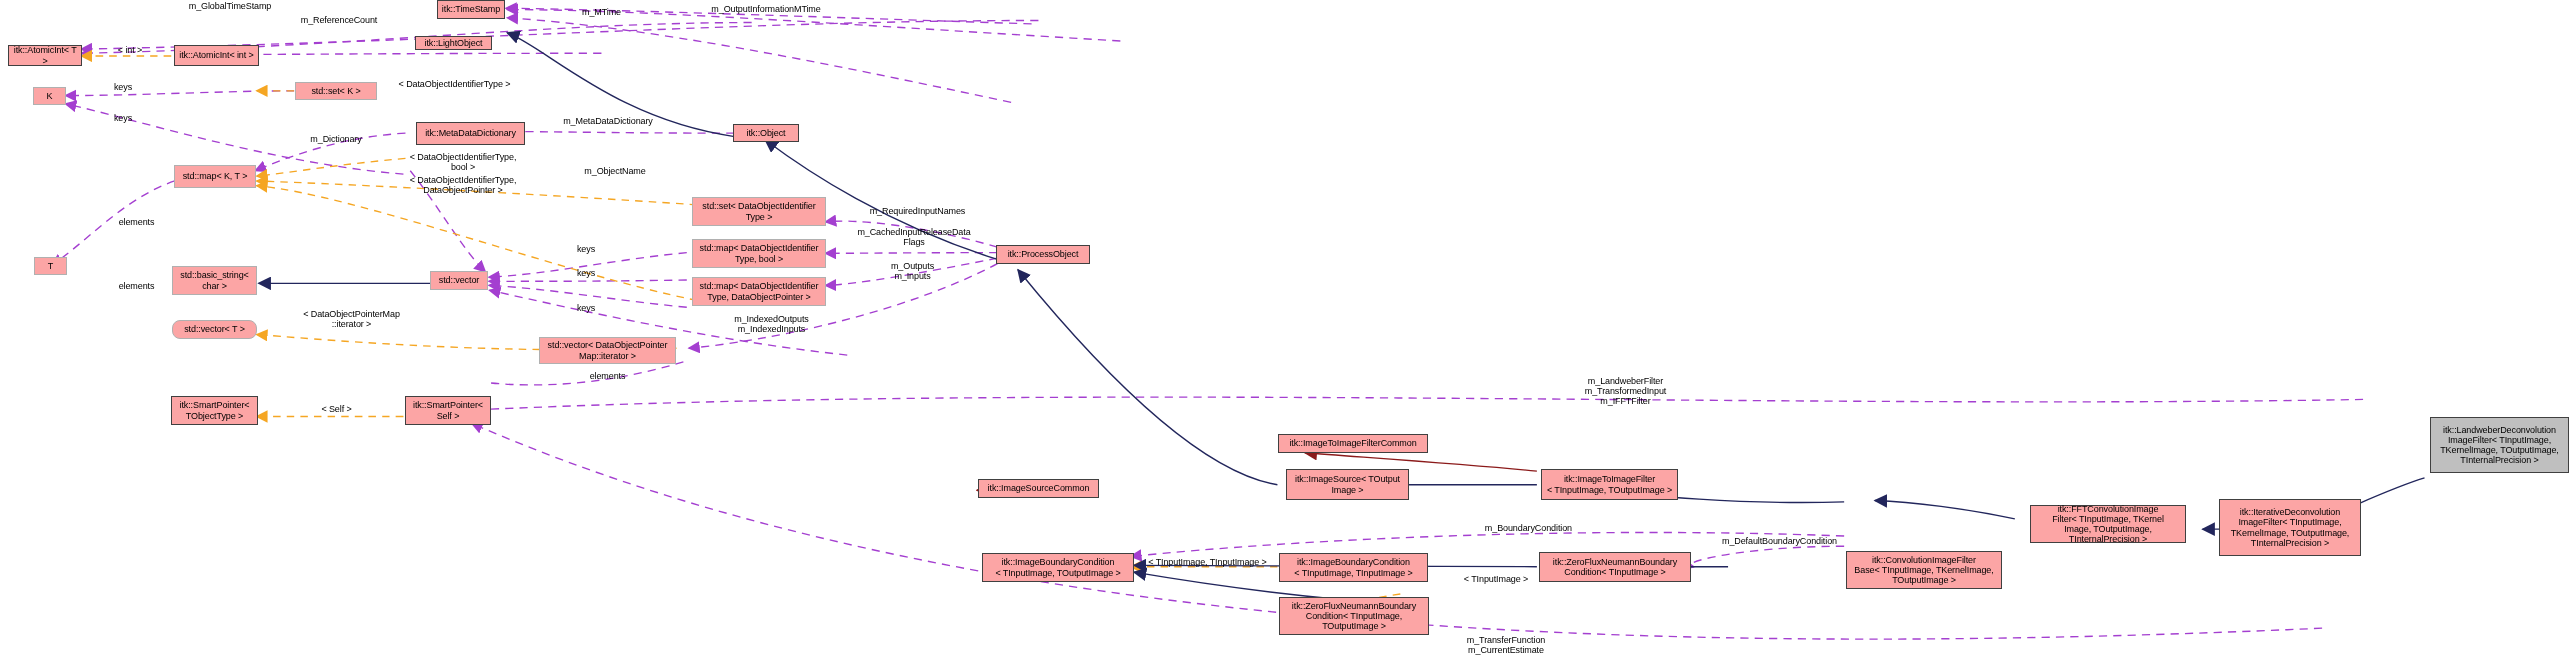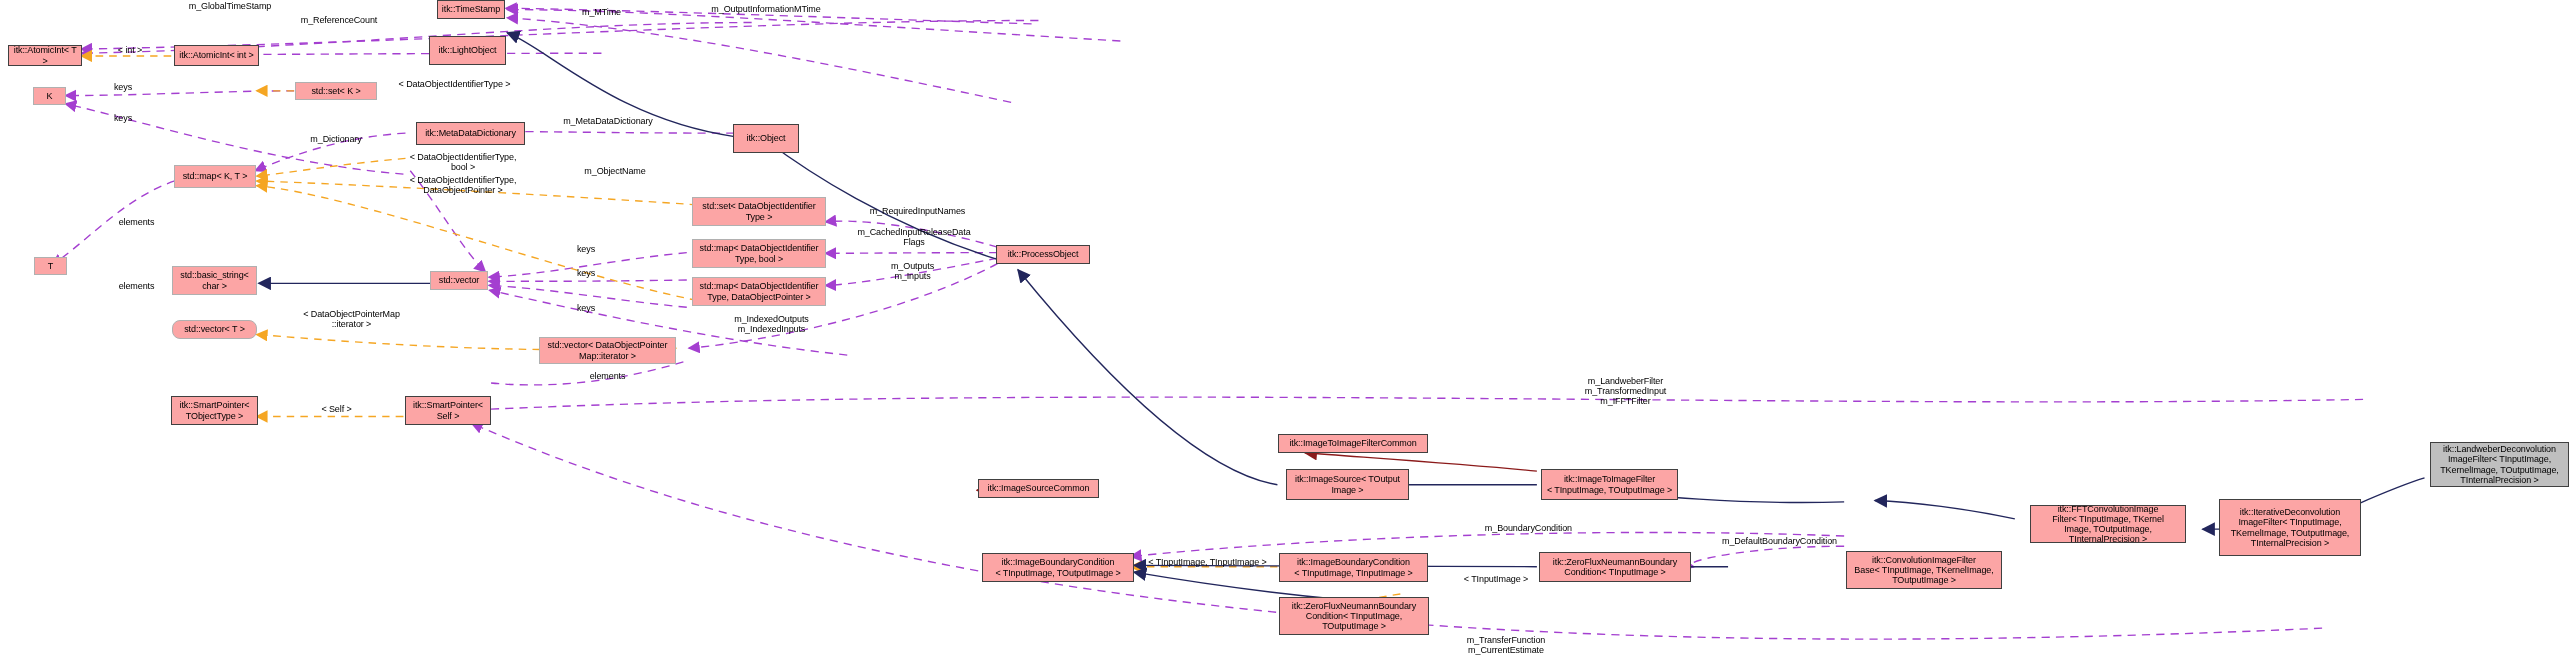--- a/index.html
+++ b/index.html
@@ -130,25 +130,25 @@
     </g>
   </svg>
 
   <div class="node n-itk" style="left:176px;top:45px;width:82px;height:21px;">itk::AtomicInt&lt; T &gt;</div>
   <div class="node n-itk" style="left:174px;top:45px;width:0.7px;height:0.7px;opacity:0"></div>
   <div class="node n-itk" style="left:176px;top:45px;width:0.7px;height:0.7px;opacity:0"></div>
 
   <div class="node n-itk" style="left:8.2px;top:45px;width:74px;height:21px;">itk::AtomicInt&lt; T &gt;</div>
   <div class="node n-itk" style="left:174px;top:45px;width:85px;height:21px;">itk::AtomicInt&lt; int &gt;</div>
   <div class="node n-itk" style="left:437px;top:0px;width:68px;height:19px;">itk::TimeStamp</div>
-  <div class="node n-itk" style="left:429px;top:36px;width:77px;height:29px;">itk::LightObject</div>
+  <div class="node n-itk" style="left:415px;top:36px;width:77px;height:14px;">itk::LightObject</div>
   <div class="node n-stl" style="left:33px;top:87px;width:33px;height:18px;">K</div>
   <div class="node n-stl" style="left:295px;top:82px;width:82px;height:18px;">std::set&lt; K &gt;</div>
   <div class="node n-itk" style="left:416px;top:122px;width:109px;height:23px;text-align:right;">itk::MetaDataDictionary</div>
-  <div class="node n-itk" style="left:733px;top:124px;width:66px;height:29px;">itk::Object</div>
+  <div class="node n-itk" style="left:733px;top:124px;width:66px;height:18px;">itk::Object</div>
   <div class="node n-stl" style="left:174px;top:165px;width:82px;height:23px;">std::map&lt; K, T &gt;</div>
   <div class="node n-stl" style="left:34px;top:257px;width:33px;height:18px;">T</div>
   <div class="node n-stl" style="left:172px;top:266px;width:85px;height:29px;">std::basic_string&lt;
 char &gt;</div>
   <div class="node n-stl" style="left:430px;top:271px;width:58px;height:19px;">std::vector</div>
   <div class="node n-stl" style="left:172px;top:320px;width:85px;height:19px;border-radius:8px;">std::vector&lt; T &gt;</div>
   <div class="node n-stl" style="left:692px;top:197px;width:134px;height:29px;">std::set&lt; DataObjectIdentifier
 Type &gt;</div>
   <div class="node n-stl" style="left:692px;top:239px;width:134px;height:29px;">std::map&lt; DataObjectIdentifier
 Type, bool &gt;</div>
@@ -170,21 +170,21 @@
   <div class="node n-itk" style="left:1846px;top:505px;width:156px;height:38px;margin-top:46px;">itk::ConvolutionImageFilter
 Base&lt; TInputImage, TKernelImage,
 TOutputImage &gt;</div>
   <div class="node n-itk" style="left:2030px;top:505px;width:156px;height:38px;">itk::FFTConvolutionImage
 Filter&lt; TInputImage, TKernel
 Image, TOutputImage, TInternalPrecision &gt;</div>
   <div class="node n-itk" style="left:2219px;top:499px;width:142px;height:57px;">itk::IterativeDeconvolution
 ImageFilter&lt; TInputImage,
 TKernelImage, TOutputImage,
 TInternalPrecision &gt;</div>
-  <div class="node n-focus" style="left:2430px;top:417px;width:139px;height:45px;margin-top:25px;">itk::LandweberDeconvolution
+  <div class="node n-focus" style="left:2430px;top:417px;width:139px;height:56px;">itk::LandweberDeconvolution
 ImageFilter&lt; TInputImage,
 TKernelImage, TOutputImage,
 TInternalPrecision &gt;</div>
   <div class="node n-itk" style="left:982px;top:553px;width:152px;height:29px;">itk::ImageBoundaryCondition
 &lt; TInputImage, TOutputImage &gt;</div>
   <div class="node n-itk" style="left:1279px;top:553px;width:149px;height:29px;">itk::ImageBoundaryCondition
 &lt; TInputImage, TInputImage &gt;</div>
   <div class="node n-itk" style="left:1539px;top:552px;width:152px;height:30px;">itk::ZeroFluxNeumannBoundary
 Condition&lt; TInputImage &gt;</div>
   <div class="node n-itk" style="left:1279px;top:597px;width:150px;height:38px;">itk::ZeroFluxNeumannBoundary

